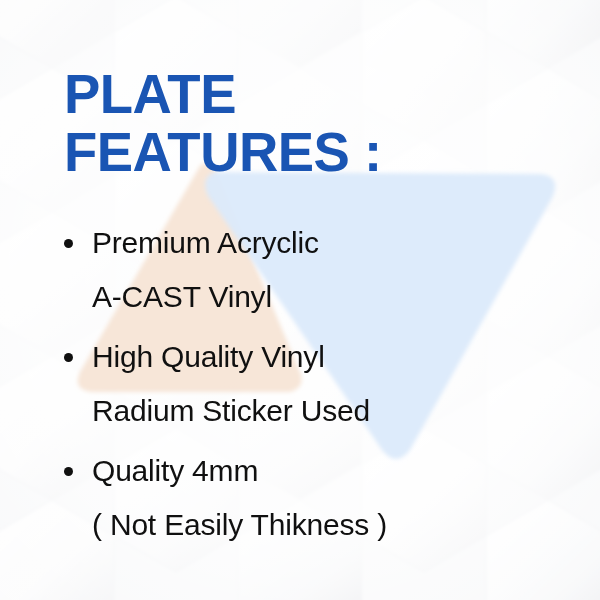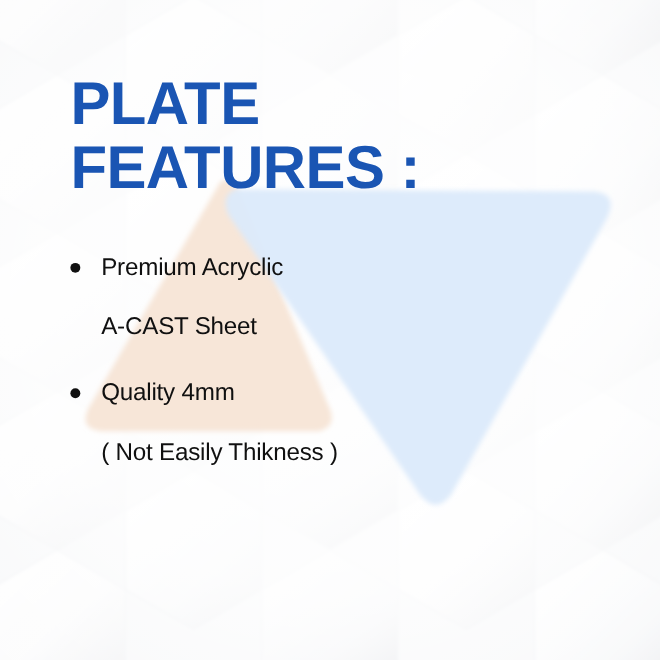--- a/index.html
+++ b/index.html
@@ -81,21 +81,21 @@
   .feature-item {
     position: relative;
     margin: 0 0 6px 0;
     padding: 0;
   }
 
   .feature-line {
     font-family: "Liberation Sans", sans-serif;
     font-weight: 400;
     color: #101010;
-    font-size: 22px;
+    font-size: 30px;
     line-height: 54px;
     letter-spacing: -0.2px;
     white-space: nowrap;
     padding-left: 34px;
   }
 
   .feature-line.first {
     position: relative;
   }
 
@@ -234,24 +234,33 @@
     </div>
 
     <ul class="features">
 
       <li class="feature-item">
         <div class="feature-line first">
           <span class="bullet-dot"></span>
           <span>Premium Acryclic</span>
         </div>
         <div class="feature-line">
-          <span>A-CAST Sheet</span>
+          <span>A-CAST Vinyl</span>
         </div>
       </li>
 
+      <li class="feature-item">
+        <div class="feature-line first">
+          <span class="bullet-dot"></span>
+          <span>High Quality Vinyl</span>
+        </div>
+        <div class="feature-line">
+          <span>Radium Sticker Used</span>
+        </div>
+      </li>
 
       <li class="feature-item">
         <div class="feature-line first">
           <span class="bullet-dot"></span>
           <span>Quality 4mm</span>
         </div>
         <div class="feature-line">
           <span>( Not Easily Thikness )</span>
         </div>
       </li>

